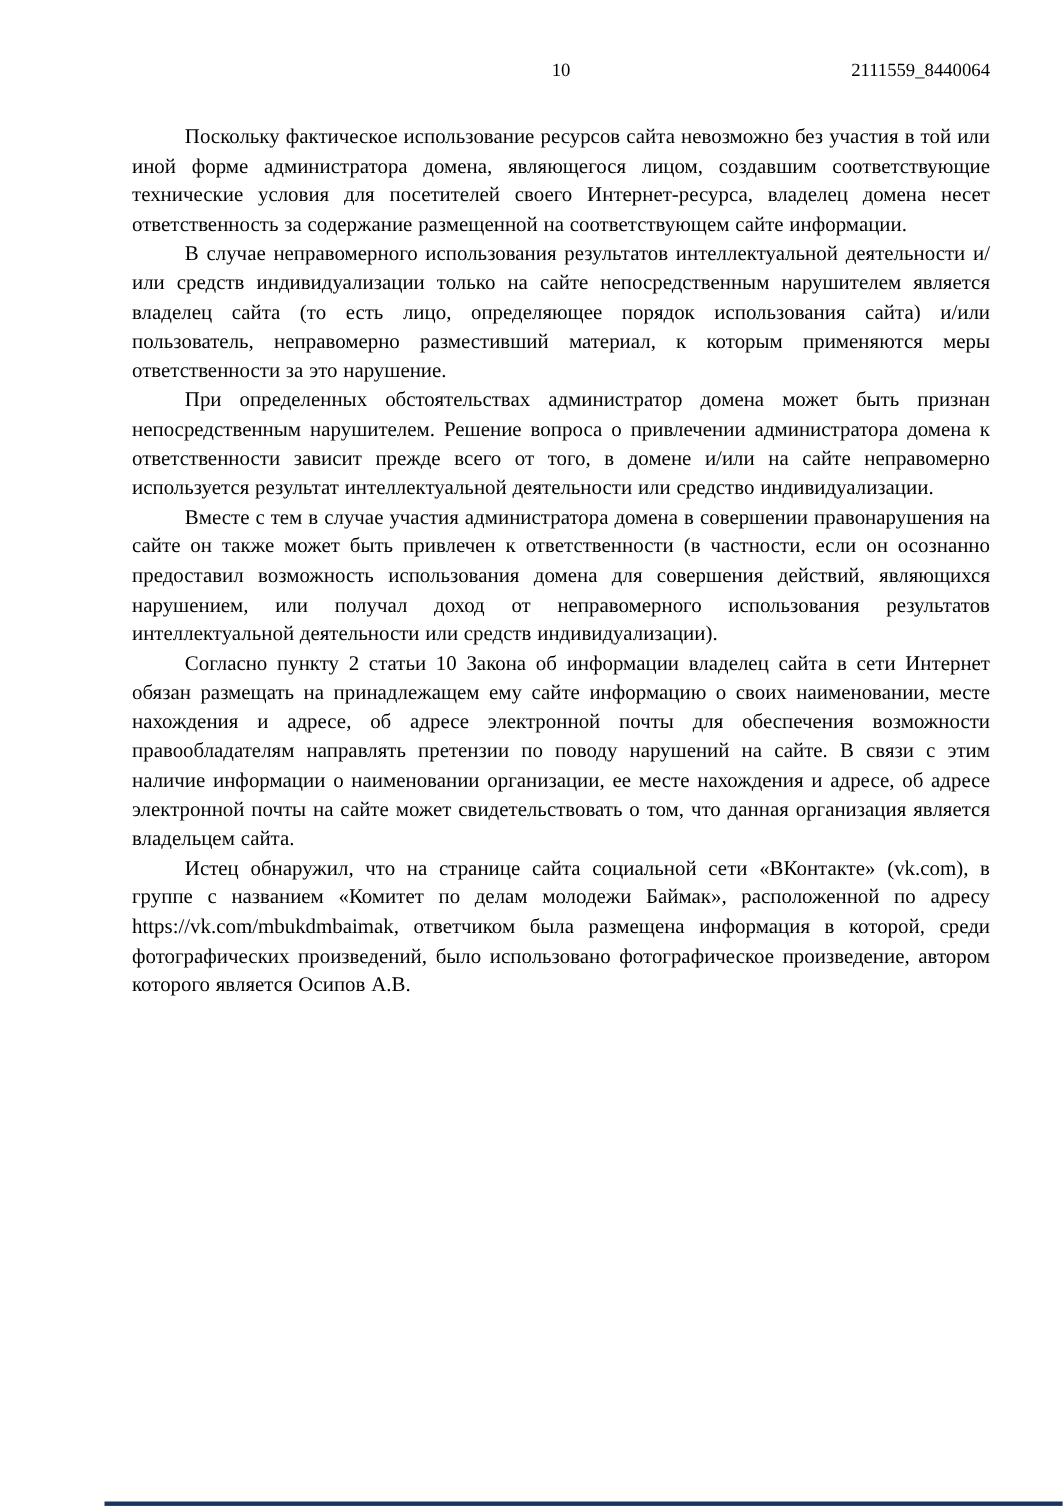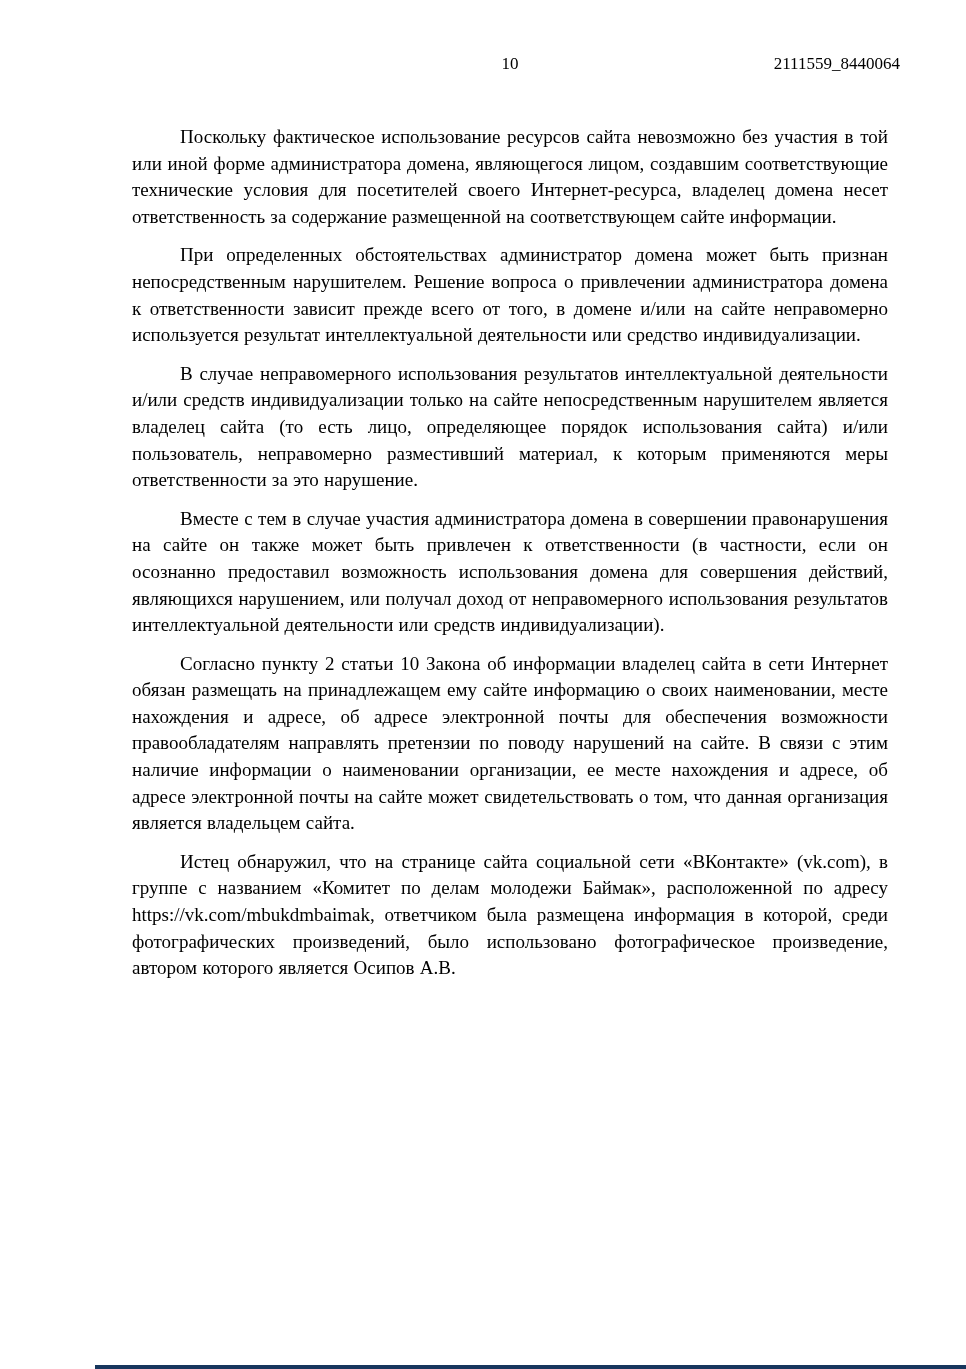--- a/index.html
+++ b/index.html
@@ -42,21 +42,21 @@
     position: absolute;
     top: 112px;
     left: 120px;
     width: 780px;
     font-size: 19px;
     line-height: 26.6px;
     text-align: justify;
     text-justify: inter-word;
   }
   .content p {
-    margin: 12px;
+    margin: 0;
     padding: 0;
     text-indent: 48px;
     word-spacing: 0.5px;
   }
   .bottom-line {
     position: absolute;
     left: 95px;
     right: 0;
     bottom: 0;
     height: 4px;
@@ -67,22 +67,22 @@
 
 <div class="page">
 
   <div class="header">
     <span class="page-number">10</span>
     <span class="doc-id">2111559_8440064</span>
   </div>
 
   <div class="content">
     <p>Поскольку фактическое использование ресурсов сайта невозможно без участия в той или иной форме администратора домена, являющегося лицом, создавшим соответствующие технические условия для посетителей своего Интернет-ресурса, владелец домена несет ответственность за содержание размещенной на соответствующем сайте информации.</p>
+    <p>В случае неправомерного использования результатов интеллектуальной деятельности и/или средств индивидуализации только на сайте непосредственным нарушителем является владелец сайта (то есть лицо, определяющее порядок использования сайта) и/или пользователь, неправомерно разместивший материал, к которым применяются меры ответственности за это нарушение.</p>
     <p>При определенных обстоятельствах администратор домена может быть признан непосредственным нарушителем. Решение вопроса о привлечении администратора домена к ответственности зависит прежде всего от того, в домене и/или на сайте неправомерно используется результат интеллектуальной деятельности или средство индивидуализации.</p>
-    <p>В случае неправомерного использования результатов интеллектуальной деятельности и/или средств индивидуализации только на сайте непосредственным нарушителем является владелец сайта (то есть лицо, определяющее порядок использования сайта) и/или пользователь, неправомерно разместивший материал, к которым применяются меры ответственности за это нарушение.</p>
     <p>Вместе с тем в случае участия администратора домена в совершении правонарушения на сайте он также может быть привлечен к ответственности (в частности, если он осознанно предоставил возможность использования домена для совершения действий, являющихся нарушением, или получал доход от неправомерного использования результатов интеллектуальной деятельности или средств индивидуализации).</p>
     <p>Согласно пункту 2 статьи 10 Закона об информации владелец сайта в сети Интернет обязан размещать на принадлежащем ему сайте информацию о своих наименовании, месте нахождения и адресе, об адресе электронной почты для обеспечения возможности правообладателям направлять претензии по поводу нарушений на сайте. В связи с этим наличие информации о наименовании организации, ее месте нахождения и адресе, об адресе электронной почты на сайте может свидетельствовать о том, что данная организация является владельцем сайта.</p>
     <p>Истец обнаружил, что на странице сайта социальной сети «ВКонтакте» (vk.com), в группе с названием «Комитет по делам молодежи Баймак», расположенной по адресу https://vk.com/mbukdmbaimak, ответчиком была размещена информация в которой, среди фотографических произведений, было использовано фотографическое произведение, автором которого является Осипов А.В.</p>
   </div>
 
   <div class="bottom-line" style="background: rgb(23, 54, 93);"></div>
 
 </div>
 
 </body></html>

